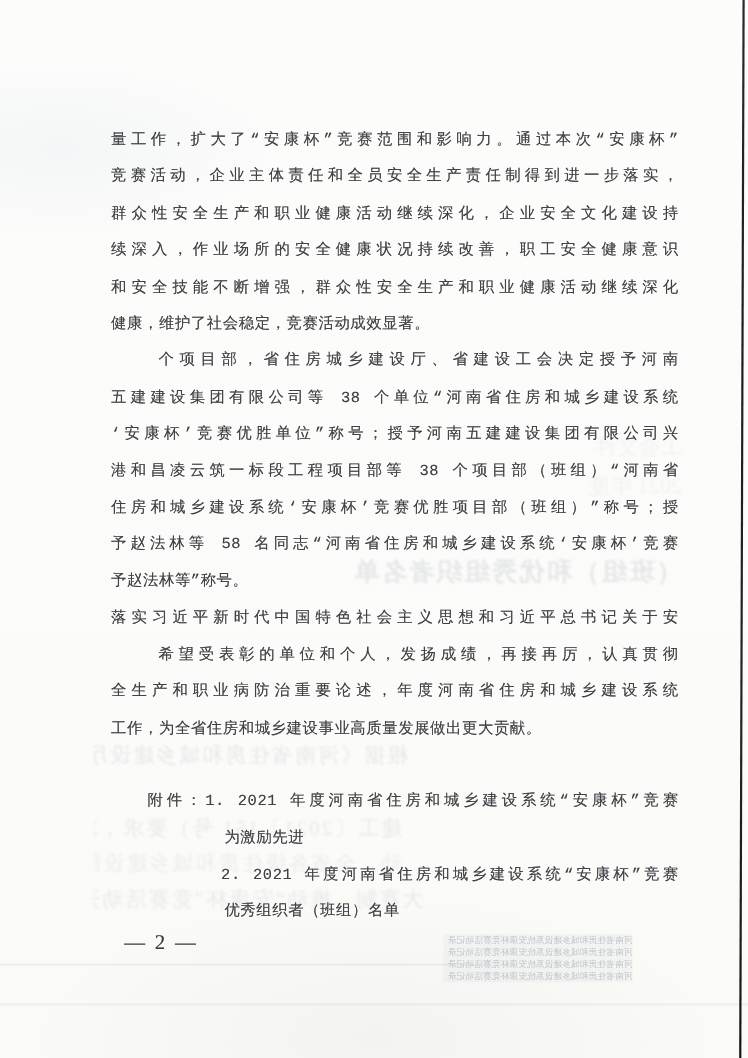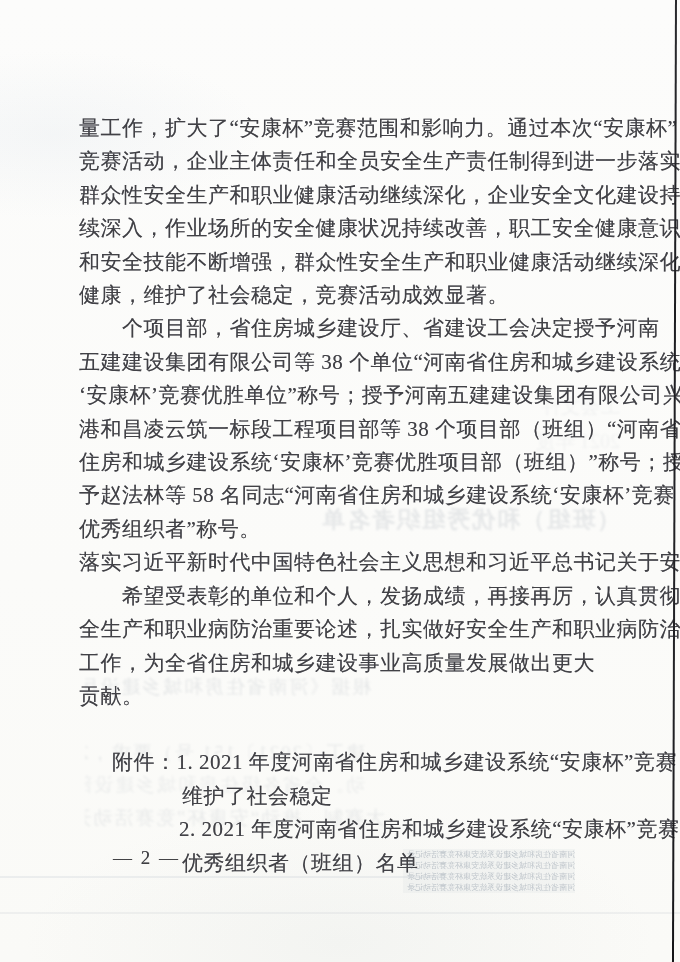--- a/index.html
+++ b/index.html
@@ -11,28 +11,29 @@
     background:
       radial-gradient(ellipse 300px 120px at 8% 14%, rgba(208,218,228,0.18), rgba(208,218,228,0) 70%),
       radial-gradient(ellipse 420px 180px at 50% 98%, rgba(215,220,218,0.20), rgba(215,220,218,0) 75%),
       linear-gradient(180deg, #fcfcfb 0%, #fbfbf9 60%, #fafaf7 100%);
     font-family: "Liberation Serif", "DejaVu Serif", serif;
   }
 
   
   .content {
     position: absolute;
-    left: 79px;
+    left: 101px;
     top: 112px;
     width: 516px;
     z-index: 2;
     color: #414146;
-    font-size: 21px;
+    font-size: 14px;
     line-height: 33.4px;
     text-shadow: 0 0 0.5px rgba(70,70,78,0.55);
+    font-family: Liberation Mono, monospace;
   }
   .line  { text-align: justify; text-align-last: justify; white-space: nowrap; }
   .line, .lastline { letter-spacing: 0.5px; }
   .lastline { text-align: right; text-align-last: left; }
   .indent { text-indent: 43px; }
 
   
   .attachment { margin-top: 33px; }
   .att-l1 { padding-left: 33px; }
   .att-l2 { padding-left: 103px; }
@@ -140,32 +141,32 @@
           <div class="line">和安全技能不断增强，群众性安全生产和职业健康活动继续深化</div>
           <div class="lastline">健康，维护了社会稳定，竞赛活动成效显著。</div>
         </div>
         <div class="para">
           <div class="line indent">个项目部，省住房城乡建设厅、省建设工会决定授予河南</div>
           <div class="line">五建建设集团有限公司等 38 个单位“河南省住房和城乡建设系统</div>
           <div class="line">‘安康杯’竞赛优胜单位”称号；授予河南五建建设集团有限公司兴</div>
           <div class="line">港和昌凌云筑一标段工程项目部等 38 个项目部（班组）“河南省</div>
           <div class="line">住房和城乡建设系统‘安康杯’竞赛优胜项目部（班组）”称号；授</div>
           <div class="line">予赵法林等 58 名同志“河南省住房和城乡建设系统‘安康杯’竞赛</div>
-          <div class="lastline">优秀组织者”称号。</div>
+          <div class="lastline">予赵法林等”称号。</div>
         </div>
         <div class="para">
           <div class="line">落实习近平新时代中国特色社会主义思想和习近平总书记关于安</div>
           <div class="line indent">希望受表彰的单位和个人，发扬成绩，再接再厉，认真贯彻</div>
-          <div class="line">全生产和职业病防治重要论述，扎实做好安全生产和职业病防治</div>
+          <div class="line">全生产和职业病防治重要论述，年度河南省住房和城乡建设系统</div>
           <div class="lastline">工作，为全省住房和城乡建设事业高质量发展做出更大贡献。</div>
         </div>
       </div>
     <div class="attachment">
       <div class="line att-l1">附件：1. 2021 年度河南省住房和城乡建设系统“安康杯”竞赛</div>
-      <div class="lastline att-l2">维护了社会稳定</div>
+      <div class="lastline att-l2">为激励先进</div>
       <div class="line att-l3">2. 2021 年度河南省住房和城乡建设系统“安康杯”竞赛</div>
       <div class="lastline att-l4">优秀组织者（班组）名单</div>
     </div>
   </div>
 
   <div class="page-number">— 2 —</div>
 
   <div class="edge-line"></div>
 
 </div>

